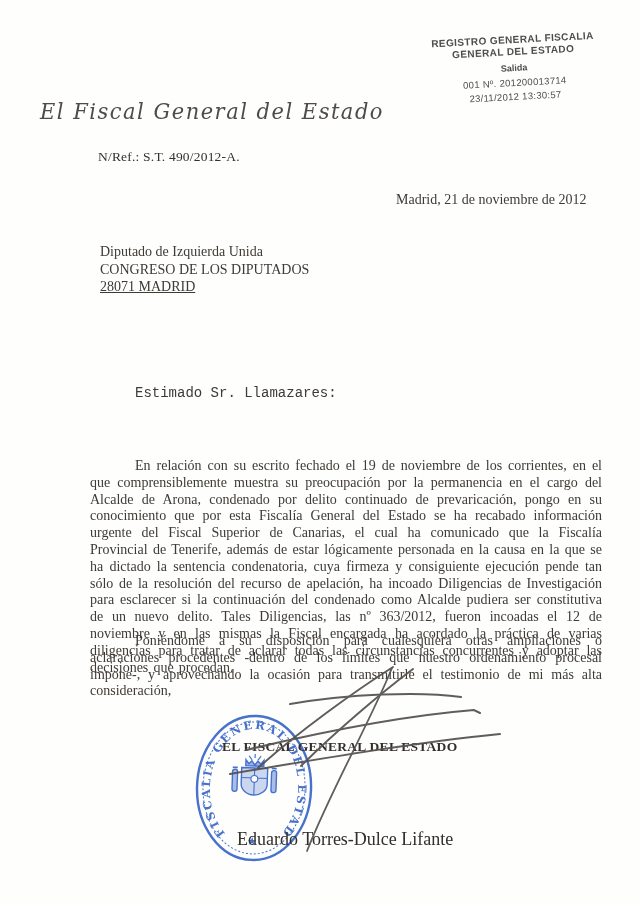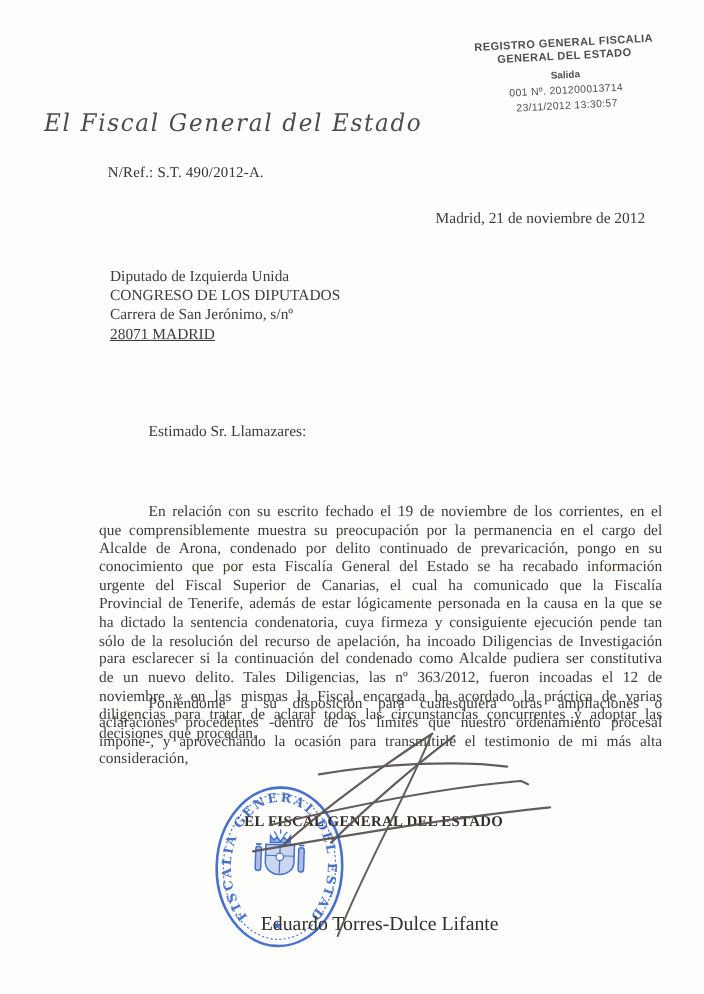--- a/index.html
+++ b/index.html
@@ -31,21 +31,21 @@
     font-style:italic;font-size:21px;color:#4f4b46;
     letter-spacing:1.5px;
     transform:scaleY(1.05);
   }
   .ref{position:absolute;left:98px;top:149px;font-weight:normal;font-size:13.5px;color:#34302b;letter-spacing:.2px;}
   .dateline{position:absolute;left:375px;top:192px;font-size:14px;margin-left:21px;}
   
   .recipient{position:absolute;left:100px;top:243px;font-size:14px;line-height:17.5px;}
   .recipient .rname{font-weight:bold;letter-spacing:.2px;}
   .recipient .rcity{text-decoration:underline;}
-  .salutation{position:absolute;left:135px;top:385px;font-size:14px;}
+  .salutation{position:absolute;left:135px;top:385px;font-size:14px;font-family:Liberation Mono, monospace;}
   
   .body-par{
     position:absolute;left:90px;width:512px;
     font-size:14px;line-height:16.8px;
     text-align:justify;text-indent:45px;
     word-spacing:1.6px;margin:0;
   }
   .p1{top:410px;margin-top:48px;}
   .p2{top:633px;}
   
@@ -69,21 +69,20 @@
 
   <div class="letterhead">El Fiscal General del Estado</div>
 
   <div class="ref">N/Ref.: S.T. 490/2012-A.</div>
 
   <div class="dateline">Madrid, 21 de noviembre de 2012</div>
 
   <div class="recipient">
     <div>Diputado de Izquierda Unida</div>
     <div>CONGRESO DE LOS DIPUTADOS</div>
-    <div>Carrera de San Jerónimo, s/nº</div>
     <div class="rcity">28071 MADRID</div>
   </div>
 
   <div class="salutation">Estimado Sr. Llamazares:</div>
 
   <p class="body-par p1">En relación con su escrito fechado el 19 de noviembre de los corrientes, en el que comprensiblemente muestra su preocupación por la permanencia en el cargo del Alcalde de Arona, condenado por delito continuado de prevaricación, pongo en su conocimiento que por esta Fiscalía General del Estado se ha recabado información urgente del Fiscal Superior de Canarias, el cual ha comunicado que la Fiscalía Provincial de Tenerife, además de estar lógicamente personada en la causa en la que se ha dictado la sentencia condenatoria, cuya firmeza y consiguiente ejecución pende tan sólo de la resolución del recurso de apelación, ha incoado Diligencias de Investigación para esclarecer si la continuación del condenado como Alcalde pudiera ser constitutiva de un nuevo delito. Tales Diligencias, las nº 363/2012, fueron incoadas el 12 de noviembre y en las mismas la Fiscal encargada ha acordado la práctica de varias diligencias para tratar de aclarar todas las circunstancias concurrentes y adoptar las decisiones que procedan.</p>
   <p class="body-par p2">Poniéndome a su disposición para cualesquiera otras ampliaciones o aclaraciones procedentes -dentro de los límites que nuestro ordenamiento procesal impone-, y aprovechando la ocasión para transmitirle el testimonio de mi más alta consideración,</p>
 
   <svg class="signature-svg" viewBox="0 0 640 904" xmlns="http://www.w3.org/2000/svg">
     <g stroke="#54504c" stroke-width="2" fill="none" stroke-linecap="round" opacity="0.92">

